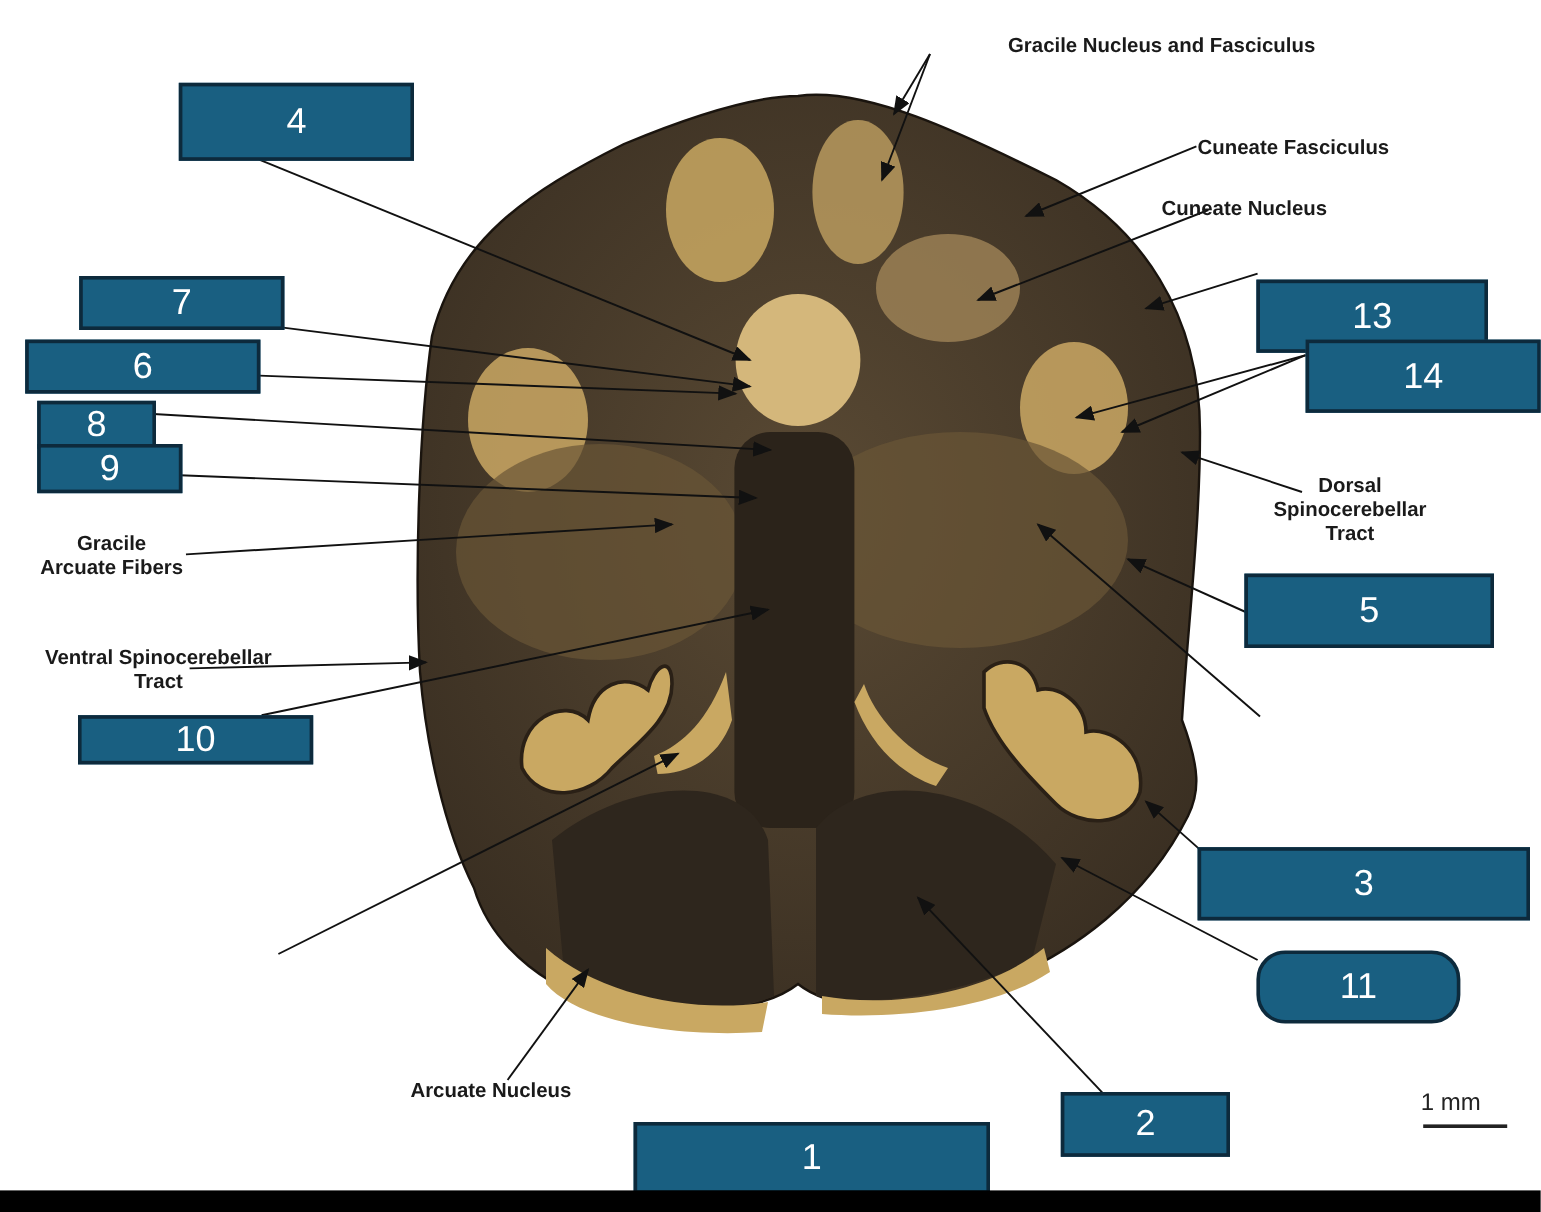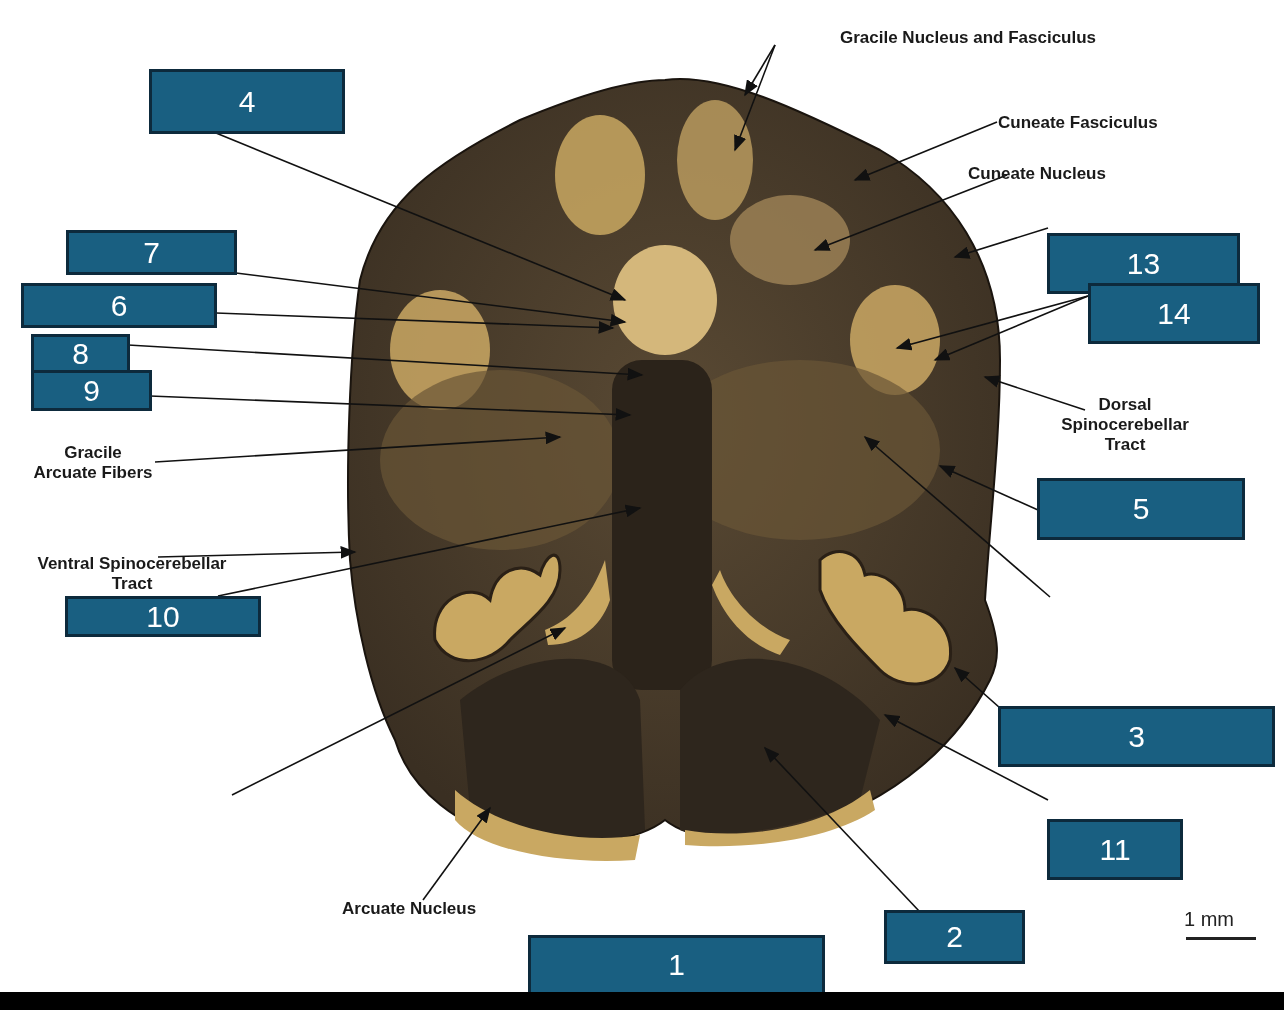--- a/index.html
+++ b/index.html
@@ -86,36 +86,36 @@
   <div style="position:absolute;left:1045px;top:395px;width:160px;">
     <div class="lbl" style="position:static;">Dorsal</div>
     <div class="lbl" style="position:static;">Spinocerebellar</div>
     <div class="lbl" style="position:static;">Tract</div>
   </div>
   <div style="position:absolute;left:18px;top:443px;width:150px;">
     <div class="lbl" style="position:static;">Gracile</div>
     <div class="lbl" style="position:static;">Arcuate Fibers</div>
   </div>
   <div style="position:absolute;left:12px;top:538px;width:240px;">
-    <div class="lbl" style="position:static;margin-top:16px;">Ventral Spinocerebellar</div>
+    <div class="lbl" style="position:static;">Ventral Spinocerebellar</div>
     <div class="lbl" style="position:static;">Tract</div>
   </div>
   <div class="lbl" style="left:342px;top:899px;">Arcuate Nucleus</div>
 
   <div class="scale">1 mm</div>
   <div class="scale-bar"></div>
 
   <div class="box" style="left:149px;top:69px;width:196px;height:65px;">4</div>
   <div class="box" style="left:66px;top:230px;width:171px;height:45px;">7</div>
   <div class="box" style="left:21px;top:283px;width:196px;height:45px;">6</div>
   <div class="box" style="left:31px;top:334px;width:99px;height:40px;">8</div>
   <div class="box" style="left:31px;top:370px;width:121px;height:41px;">9</div>
   <div class="box" style="left:65px;top:596px;width:196px;height:41px;">10</div>
   <div class="box" style="left:1047px;top:201px;width:193px;height:61px;margin-top:32px;">13</div>
-  <div class="box" style="left:1088px;top:283px;width:172px;height:61px;">14</div>
+  <div class="box" style="left:1088px;top:283px;width:196px;height:61px;">14</div>
   <div class="box" style="left:1037px;top:478px;width:208px;height:62px;">5</div>
   <div class="box" style="left:998px;top:706px;width:277px;height:61px;">3</div>
-  <div class="box" style="left:1047px;top:819px;width:136px;height:61px;">11</div>
+  <div class="box" style="left:1047px;top:792px;width:170px;height:61px;border-radius:24px;">11</div>
   <div class="box" style="left:884px;top:910px;width:141px;height:54px;">2</div>
   <div class="box" style="left:528px;top:935px;width:297px;height:60px;">1</div>
 
   <div class="bottom-bar"></div>
 </div>
 
 </body></html>

